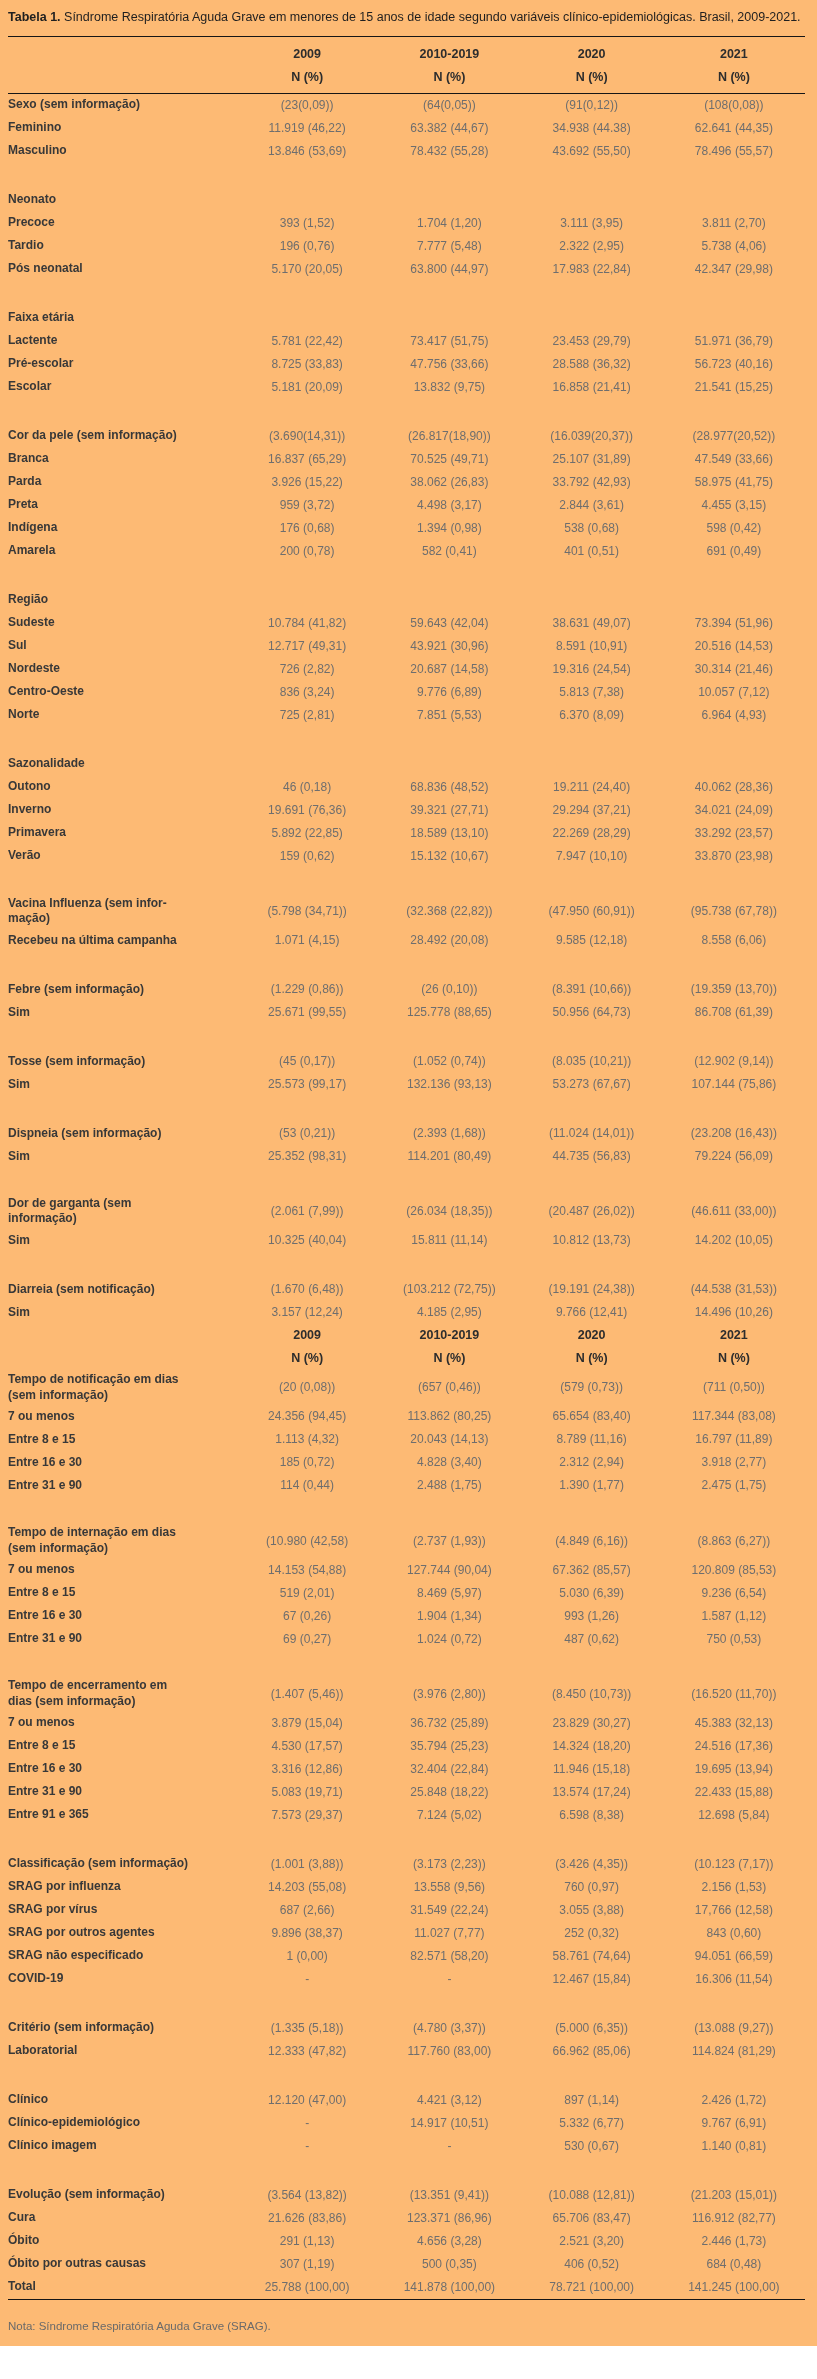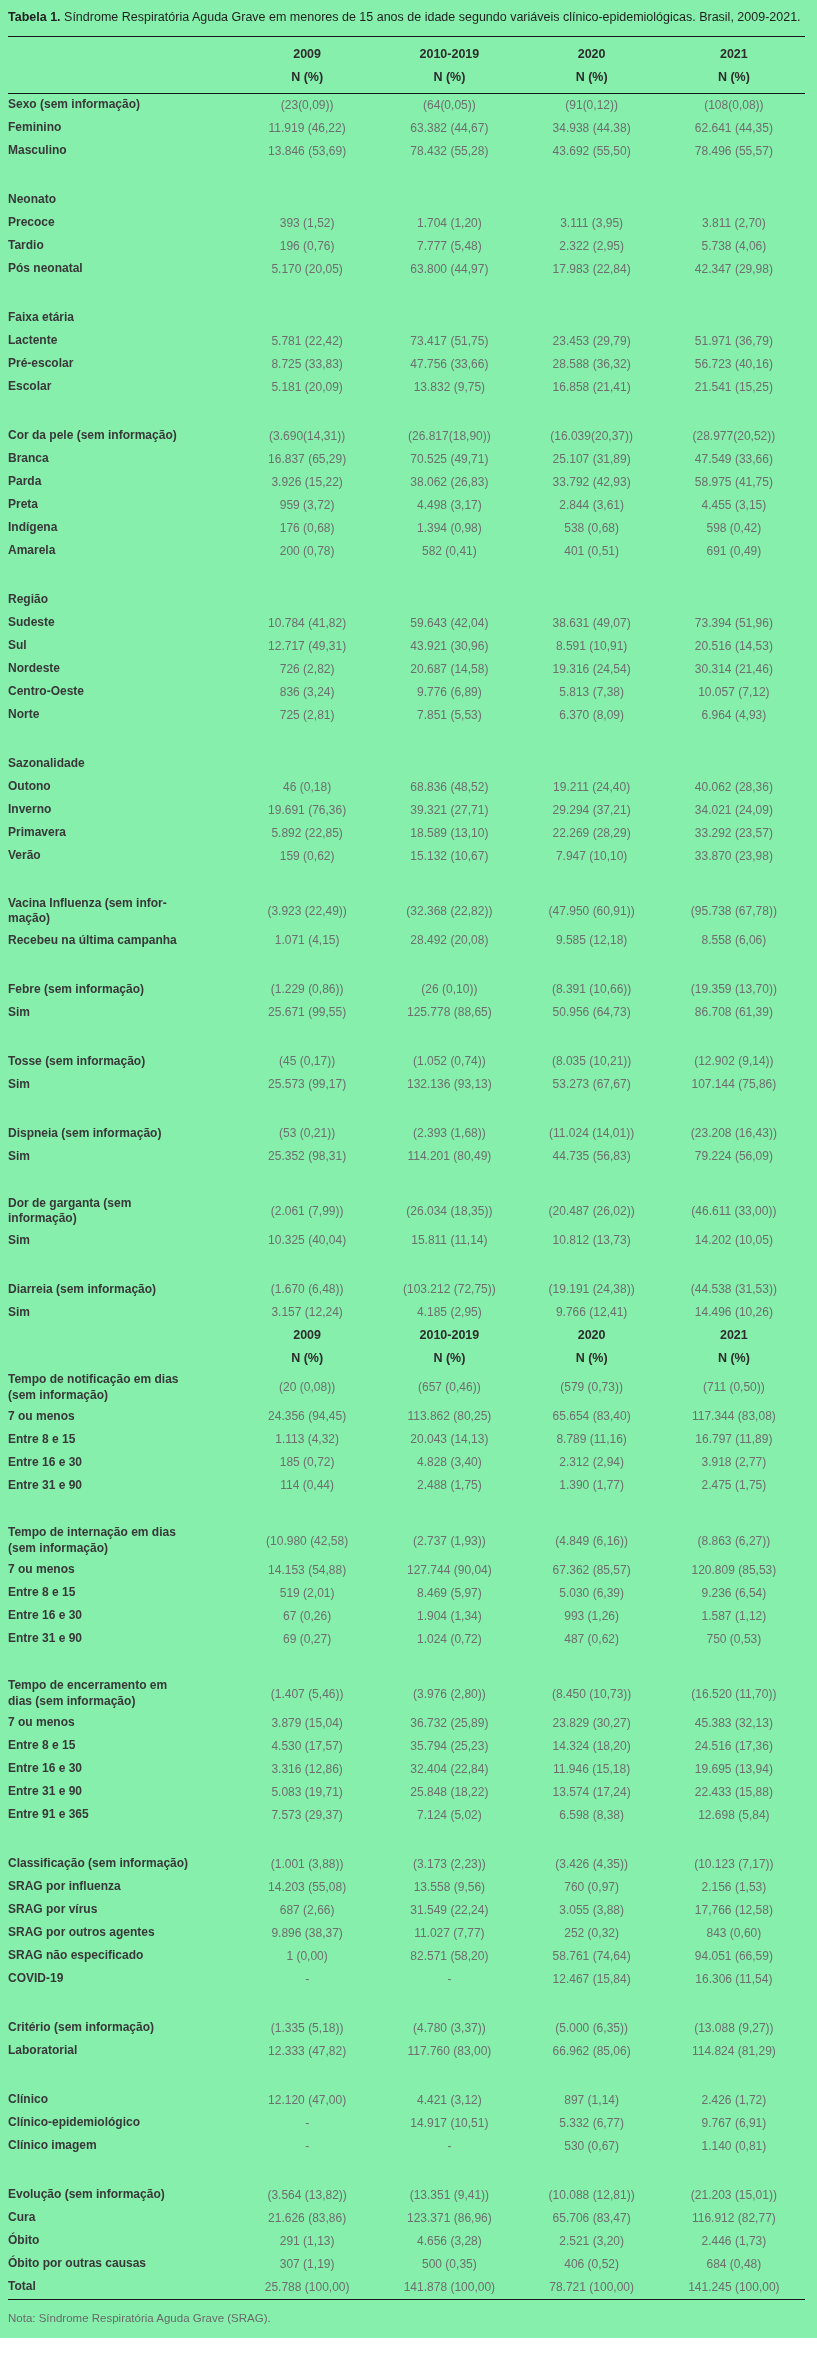--- a/index.html
+++ b/index.html
@@ -1,38 +1,38 @@
 <!DOCTYPE html>
 <html lang="pt"><head>
 <meta charset="utf-8">
 <style>
   html,body{margin:0;padding:0;background:#ffffff;}
   .page{
     width:817px;
     box-sizing:border-box;
     padding:8px 12px 14px 8px;
     font-family:"Liberation Sans",sans-serif;
-    background:#86efac;
+    background:#fdba74;
   }
   .caption{font-size:12.5px;color:#1f1f1f;line-height:1.25;margin:2px 0 10px;}
   .cap-bold{font-weight:bold;}
   .rule{border-top:1.7px solid #161616;height:0;}
   
   .hgrid{display:grid;grid-template-columns:228px 1fr 1fr 1fr 1fr;padding:6px 0 4px;}
   .hcell{text-align:center;}
   .hyear,.hsub{font-weight:bold;color:#2d2d2d;font-size:12.5px;line-height:23px;}
   
   .trow{display:grid;grid-template-columns:228px 1fr 1fr 1fr 1fr;align-items:center;min-height:23px;}
   .lbl{font-weight:bold;color:#383838;font-size:12px;line-height:1.3;white-space:pre-line;padding:2px 0;}
   .trow.section .lbl{}
   .val{text-align:center;color:#6e6e6e;font-size:12px;line-height:1.2;}
   .trow.colheader .val{color:#2d2d2d;font-weight:bold;font-size:12.5px;}
   .trow.colheader .cyear,.trow.colheader .csub{line-height:23px;}
   .spacer{height:26px;}
-  .note{color:#6a6a6a;font-size:11.5px;margin-top:12px;}
+  .note{color:#6a6a6a;font-size:11.5px;margin-top:20px;}
 </style>
 </head>
 <body>
 
 <div class="page">
   <div class="caption">
     <span class="cap-bold">Tabela 1.</span><span> Síndrome Respiratória Aguda Grave em menores de 15 anos de idade segundo variáveis clínico-epidemiológicas. Brasil, 2009-2021.</span>
   </div>
   <div class="rule"></div>
   <div class="hgrid" id="thead">
@@ -254,21 +254,21 @@
         <div class="lbl">Verão</div>
         <div class="val">159 (0,62)</div>
         <div class="val">15.132 (10,67)</div>
         <div class="val">7.947 (10,10)</div>
         <div class="val">33.870 (23,98)</div>
       </div>
       <div class="spacer"></div>
       <div class="trow section">
         <div class="lbl">Vacina Influenza (sem infor-
 mação)</div>
-        <div class="val">(3.923 (22,49))</div>
+        <div class="val">(5.798 (34,71))</div>
         <div class="val">(32.368 (22,82))</div>
         <div class="val">(47.950 (60,91))</div>
         <div class="val">(95.738 (67,78))</div>
       </div>
       <div class="trow data">
         <div class="lbl">Recebeu na última campanha</div>
         <div class="val">1.071 (4,15)</div>
         <div class="val">28.492 (20,08)</div>
         <div class="val">9.585 (12,18)</div>
         <div class="val">8.558 (6,06)</div>
@@ -329,21 +329,21 @@
       </div>
       <div class="trow data">
         <div class="lbl">Sim</div>
         <div class="val">10.325 (40,04)</div>
         <div class="val">15.811 (11,14)</div>
         <div class="val">10.812 (13,73)</div>
         <div class="val">14.202 (10,05)</div>
       </div>
       <div class="spacer"></div>
       <div class="trow section">
-        <div class="lbl">Diarreia (sem informação)</div>
+        <div class="lbl">Diarreia (sem notificação)</div>
         <div class="val">(1.670 (6,48))</div>
         <div class="val">(103.212 (72,75))</div>
         <div class="val">(19.191 (24,38))</div>
         <div class="val">(44.538 (31,53))</div>
       </div>
       <div class="trow data">
         <div class="lbl">Sim</div>
         <div class="val">3.157 (12,24)</div>
         <div class="val">4.185 (2,95)</div>
         <div class="val">9.766 (12,41)</div>

